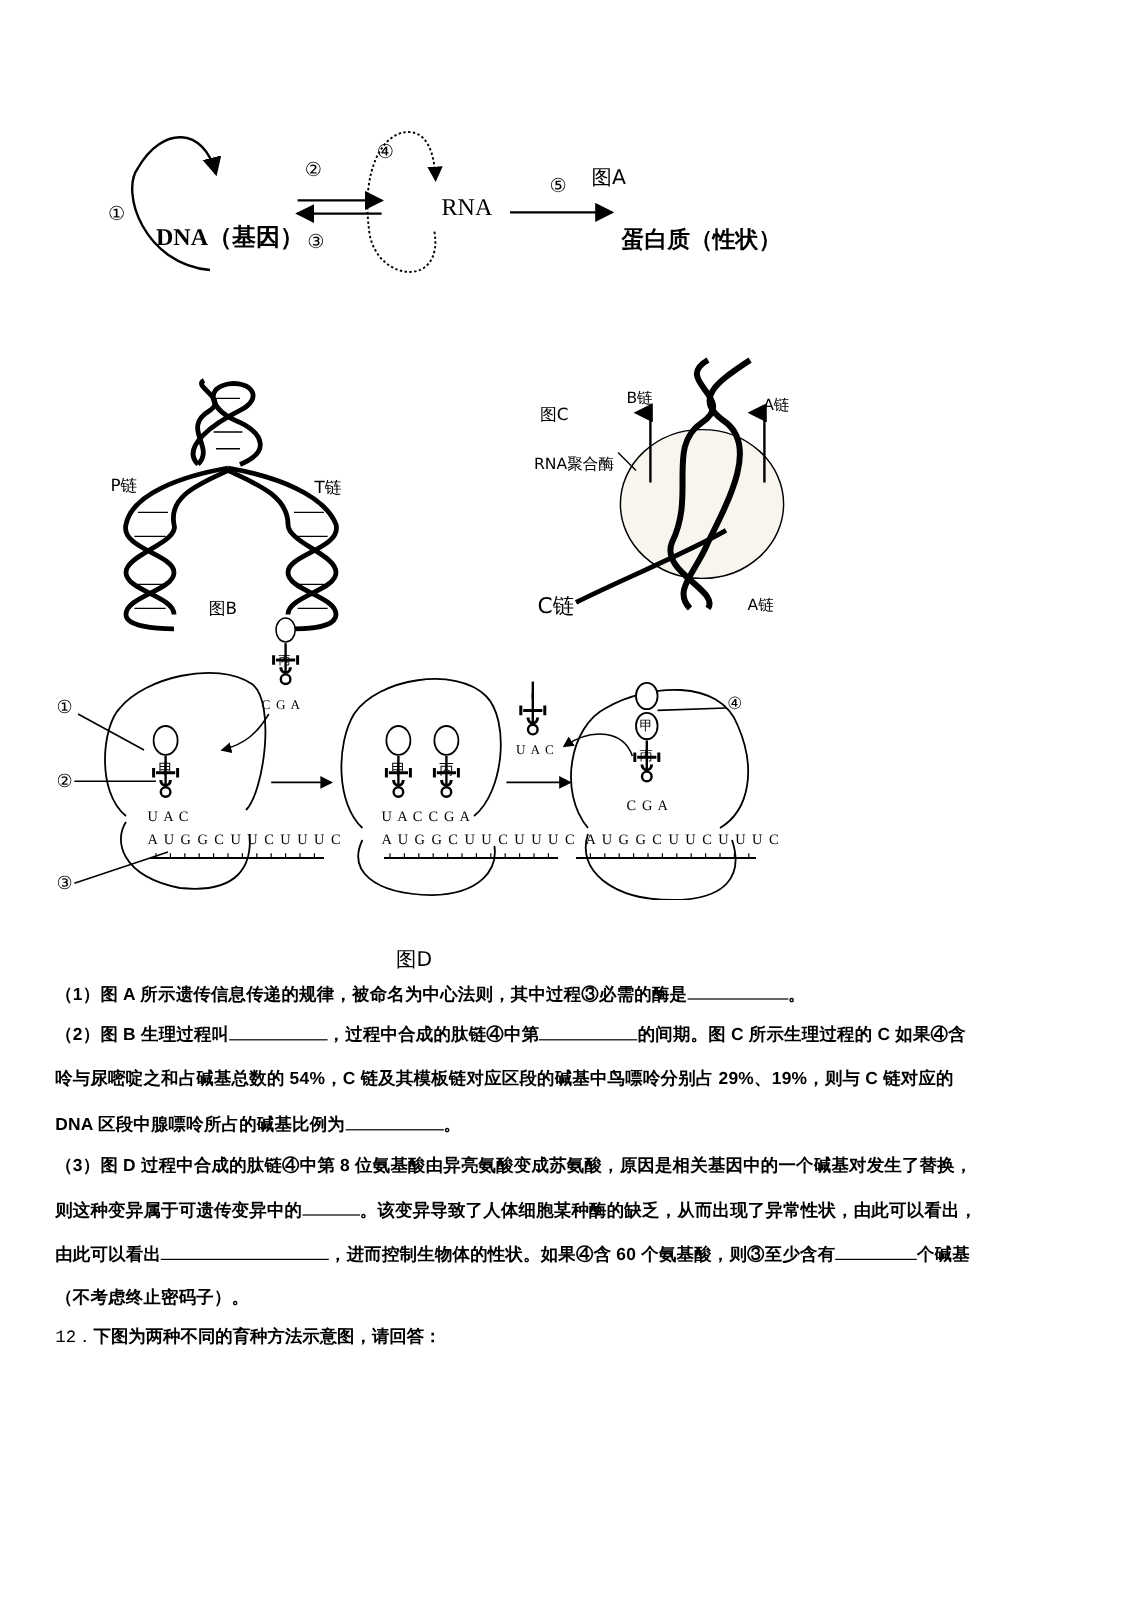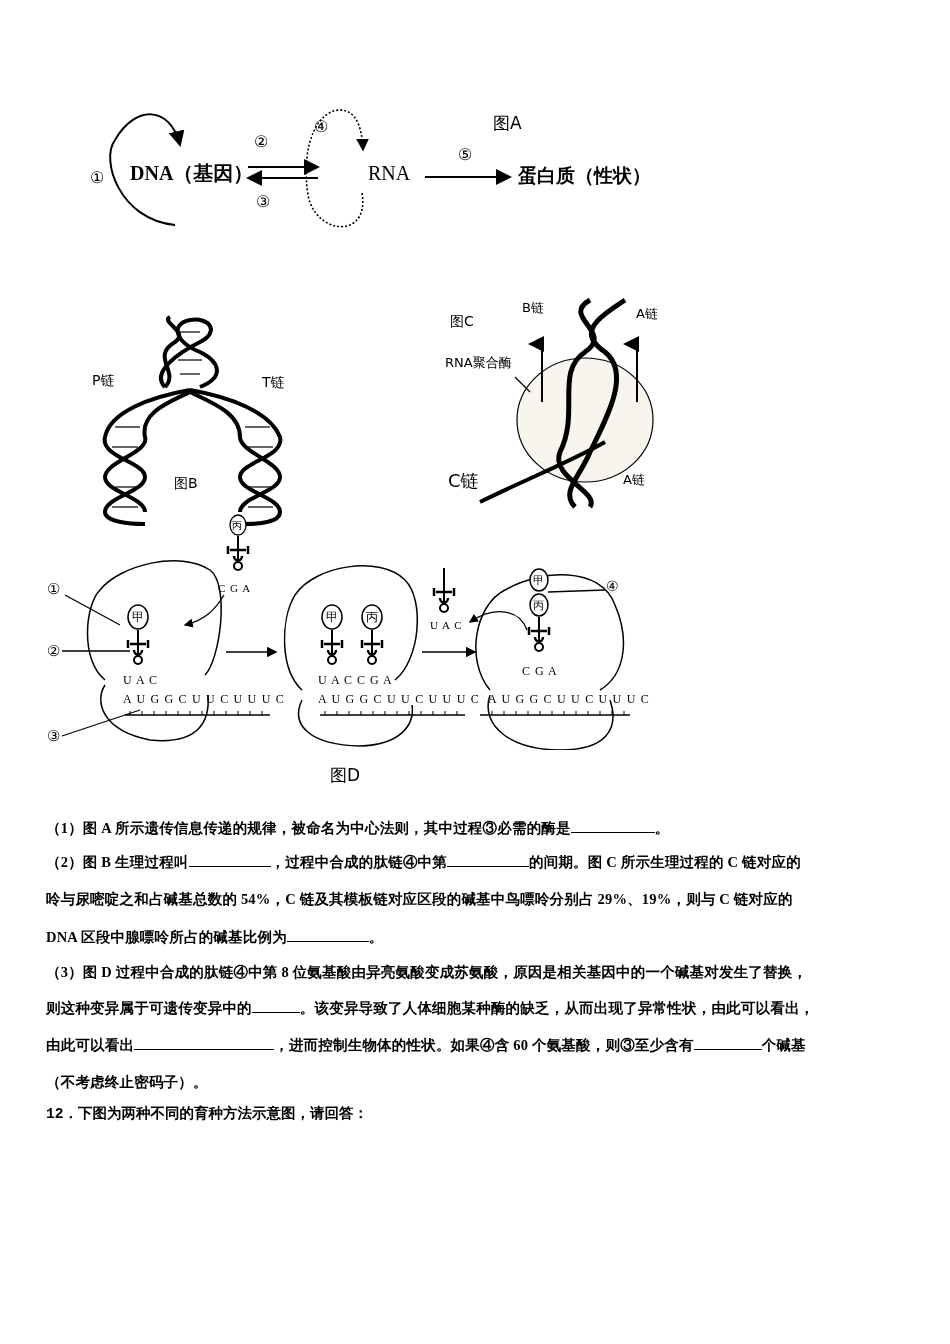--- a/index.html
+++ b/index.html
@@ -1,26 +1,26 @@
 <!DOCTYPE html>
 <html><head>
   <meta charset="utf-8">
   <style>
     html, body { margin: 0; padding: 0; background: #ffffff; }
     body { width: 950px; height: 1344px; position: relative; overflow: hidden;
            font-family: "DejaVu Serif", "Liberation Serif", serif; color: #000; }
     .abs { position: absolute; }
-    .cjk { font-family: "DejaVu Sans", "Liberation Sans", sans-serif; }
+    .cjk { font-family: "DejaVu Sans", "Liberation Sans", sans-serif; margin-top: 24px; }
     .q-line { position: absolute; left: 46px; font-size: 14.5px; font-weight: bold;
               white-space: nowrap; line-height: 20px; letter-spacing: 0.2px;
-              font-family: Liberation Serif, serif; }
+              font-family: Liberation Sans, sans-serif; }
     .blank { display: inline-block; border-bottom: 1.2px solid #000; height: 14px; vertical-align: baseline; }
     .q12 { position: absolute; left: 46px; top: 1104px; font-size: 14.5px; white-space: nowrap;
            font-family: "DejaVu Sans", "Liberation Sans", sans-serif; }
-    .q12 .num { font-family: "Liberation Mono", "DejaVu Sans Mono", monospace; font-weight: bold; }
+    .q12 .num { font-family: "Liberation Mono", "DejaVu Sans Mono", monospace; font-weight: normal; }
     .q12 .txt { font-weight: bold; }
   </style>
 </head>
 <body>
 
 <svg class="abs" style="left:80px;top:100px" width="600" height="140" viewBox="0 0 600 140">
   <defs>
     <marker id="ah" markerWidth="8" markerHeight="8" refX="7" refY="4" orient="auto">
       <path d="M0,0 L8,4 L0,8 Z" fill="#000"></path>
     </marker>
@@ -212,21 +212,21 @@
 <div class="abs" style="left:522px;top:664px;font-size:12px;font-family:'Liberation Serif',serif;letter-spacing:1px">C G A</div>
 <div class="abs" style="left:488px;top:692px;font-size:12px;font-family:'Liberation Serif',serif;letter-spacing:1.2px">A U G G C U U C U U U C</div>
 
 <div class="abs cjk" style="left:330px;top:764px;font-size:17px">图D</div>
 
 <div class="q-line" style="top:818px">
   <span>（1）图 A 所示遗传信息传递的规律，被命名为中心法则，其中过程③必需的酶是</span><span class="blank" style="width:84px"></span><span>。</span>
 </div>
 
 <div class="q-line" style="top:852px">
-  <span>（2）图 B 生理过程叫</span><span class="blank" style="width:82px"></span><span>，过程中合成的肽链④中第</span><span class="blank" style="width:82px"></span><span>的间期。图 C 所示生理过程的 C 链对应的</span>
+  <span>（2）图 B 生理过程叫</span><span class="blank" style="width:82px"></span><span>，过程中合成的肽链④中第</span><span class="blank" style="width:82px"></span><span>的间期。图 C 所示生理过程的 C 如果④含</span>
 </div>
 <div class="q-line" style="top:889px">
   <span>呤与尿嘧啶之和占碱基总数的 54%，C 链及其模板链对应区段的碱基中鸟嘌呤分别占 29%、19%，则与 C 链对应的</span>
 </div>
 <div class="q-line" style="top:927px">
   <span>DNA 区段中腺嘌呤所占的碱基比例为</span><span class="blank" style="width:82px"></span><span>。</span>
 </div>
 
 <div class="q-line" style="top:962px">
   <span>（3）图 D 过程中合成的肽链④中第 8 位氨基酸由异亮氨酸变成苏氨酸，原因是相关基因中的一个碱基对发生了替换，</span>

